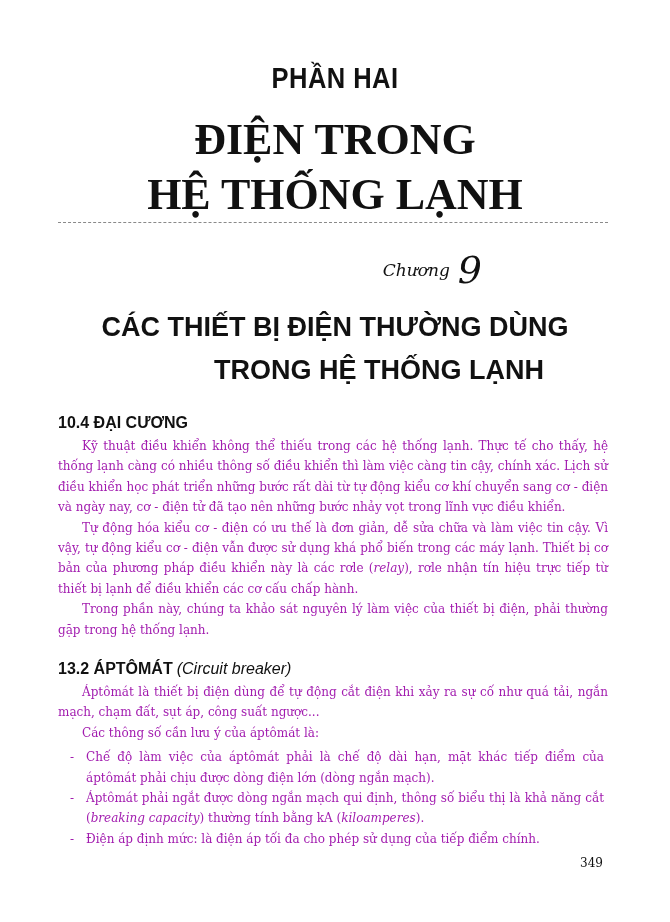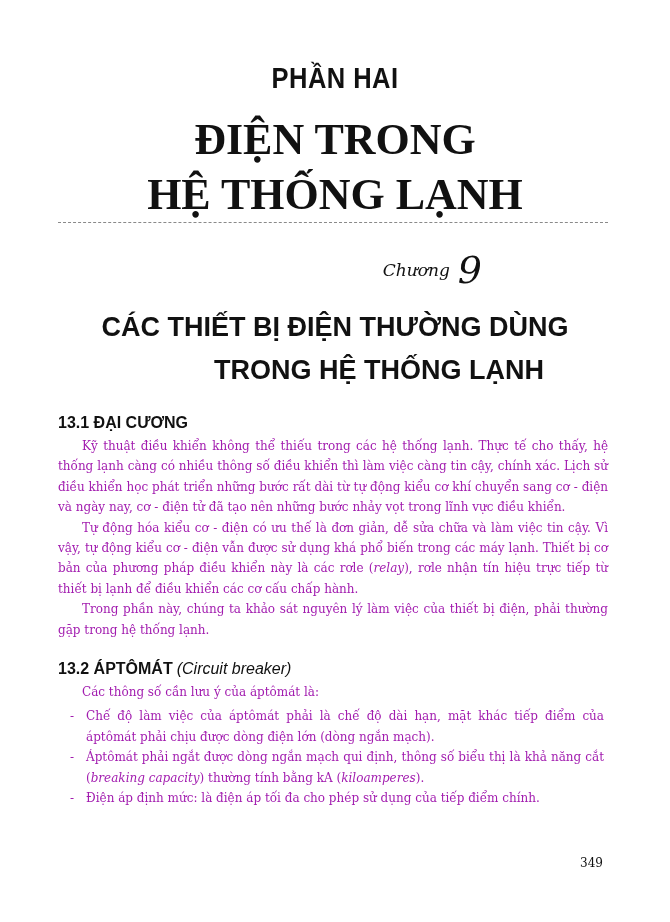--- a/index.html
+++ b/index.html
@@ -145,32 +145,33 @@
 
   <div class="chapter">
     <span class="word">Chương</span>
     <span class="num">9</span>
   </div>
 
   <div class="chapter-title l1">CÁC THIẾT BỊ ĐIỆN THƯỜNG DÙNG</div>
   <div class="chapter-title l2">TRONG HỆ THỐNG LẠNH</div>
 
   <div class="section-heading sec1">
-    <span>13.1 ĐẠI CƯƠNG</span>
+    <span>10.4 ĐẠI CƯƠNG</span>
   </div>
   <div class="body-text body1">
     <p>Kỹ thuật điều khiển không thể thiếu trong các hệ thống lạnh. Thực tế cho thấy, hệ thống lạnh càng có nhiều thông số điều khiển thì làm việc càng tin cậy, chính xác. Lịch sử điều khiển học phát triển những bước rất dài từ tự động kiểu cơ khí chuyển sang cơ - điện và ngày nay, cơ - điện tử đã tạo nên những bước nhảy vọt trong lĩnh vực điều khiển.</p>
     <p><span>Tự động hóa kiểu cơ - điện có ưu thế là đơn giản, dễ sửa chữa và làm việc tin cậy. Vì vậy, tự động kiểu cơ - điện vẫn được sử dụng khá phổ biến trong các máy lạnh. Thiết bị cơ bản của phương pháp điều khiển này là các rơle (</span><em>relay</em><span>), rơle nhận tín hiệu trực tiếp từ thiết bị lạnh để điều khiển các cơ cấu chấp hành.</span></p>
     <p>Trong phần này, chúng ta khảo sát nguyên lý làm việc của thiết bị điện, phải thường gặp trong hệ thống lạnh.</p>
   </div>
 
   <div class="section-heading sec2">
     <span>13.2 ÁPTÔMÁT</span><span class="sub">(Circuit breaker)</span>
   </div>
   <div class="body-text body2">
+    <p>Áptômát là thiết bị điện dùng để tự động cắt điện khi xảy ra sự cố như quá tải, ngắn mạch, chạm đất, sụt áp, công suất ngược...</p>
     <p>Các thông số cần lưu ý của áptômát là:</p>
     <ul class="bullets">
       <li>Chế độ làm việc của áptômát phải là chế độ dài hạn, mặt khác tiếp điểm của áptômát phải chịu được dòng điện lớn (dòng ngắn mạch).</li>
       <li><span>Áptômát phải ngắt được dòng ngắn mạch qui định, thông số biểu thị là khả năng cắt (</span><em>breaking capacity</em><span>) thường tính bằng kA (</span><em>kiloamperes</em><span>).</span></li>
       <li>Điện áp định mức: là điện áp tối đa cho phép sử dụng của tiếp điểm chính.</li>
     </ul>
   </div>
 
   <div class="page-number">349</div>
 </div>

